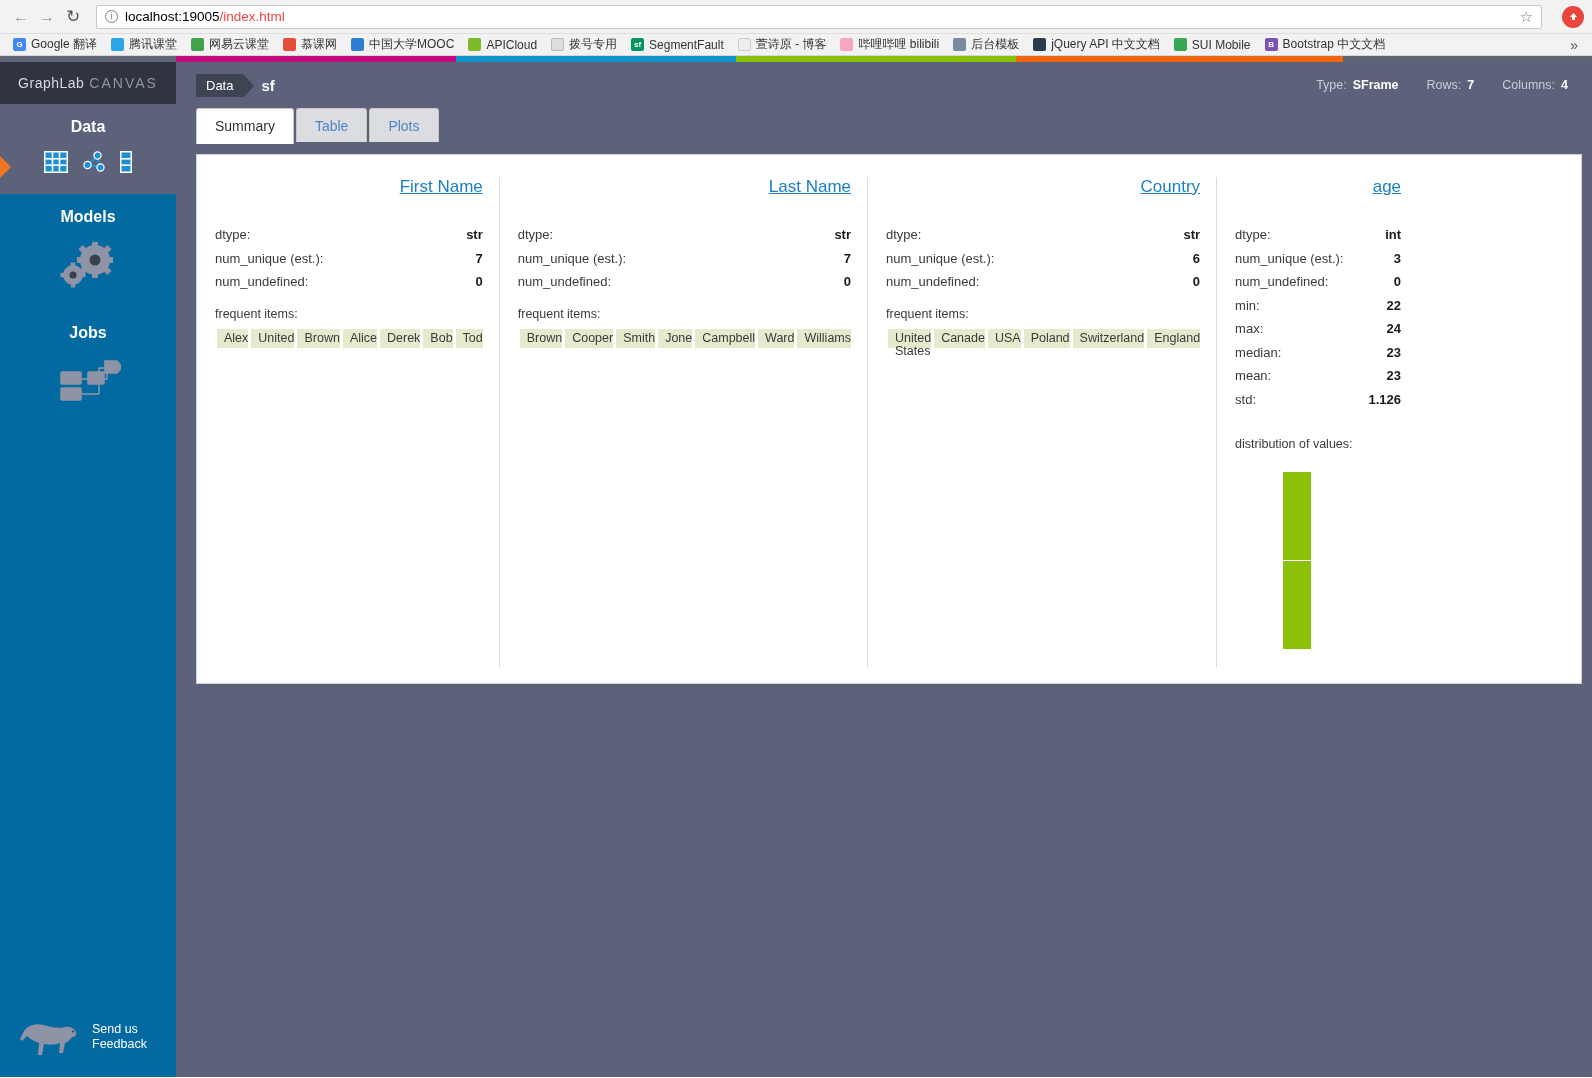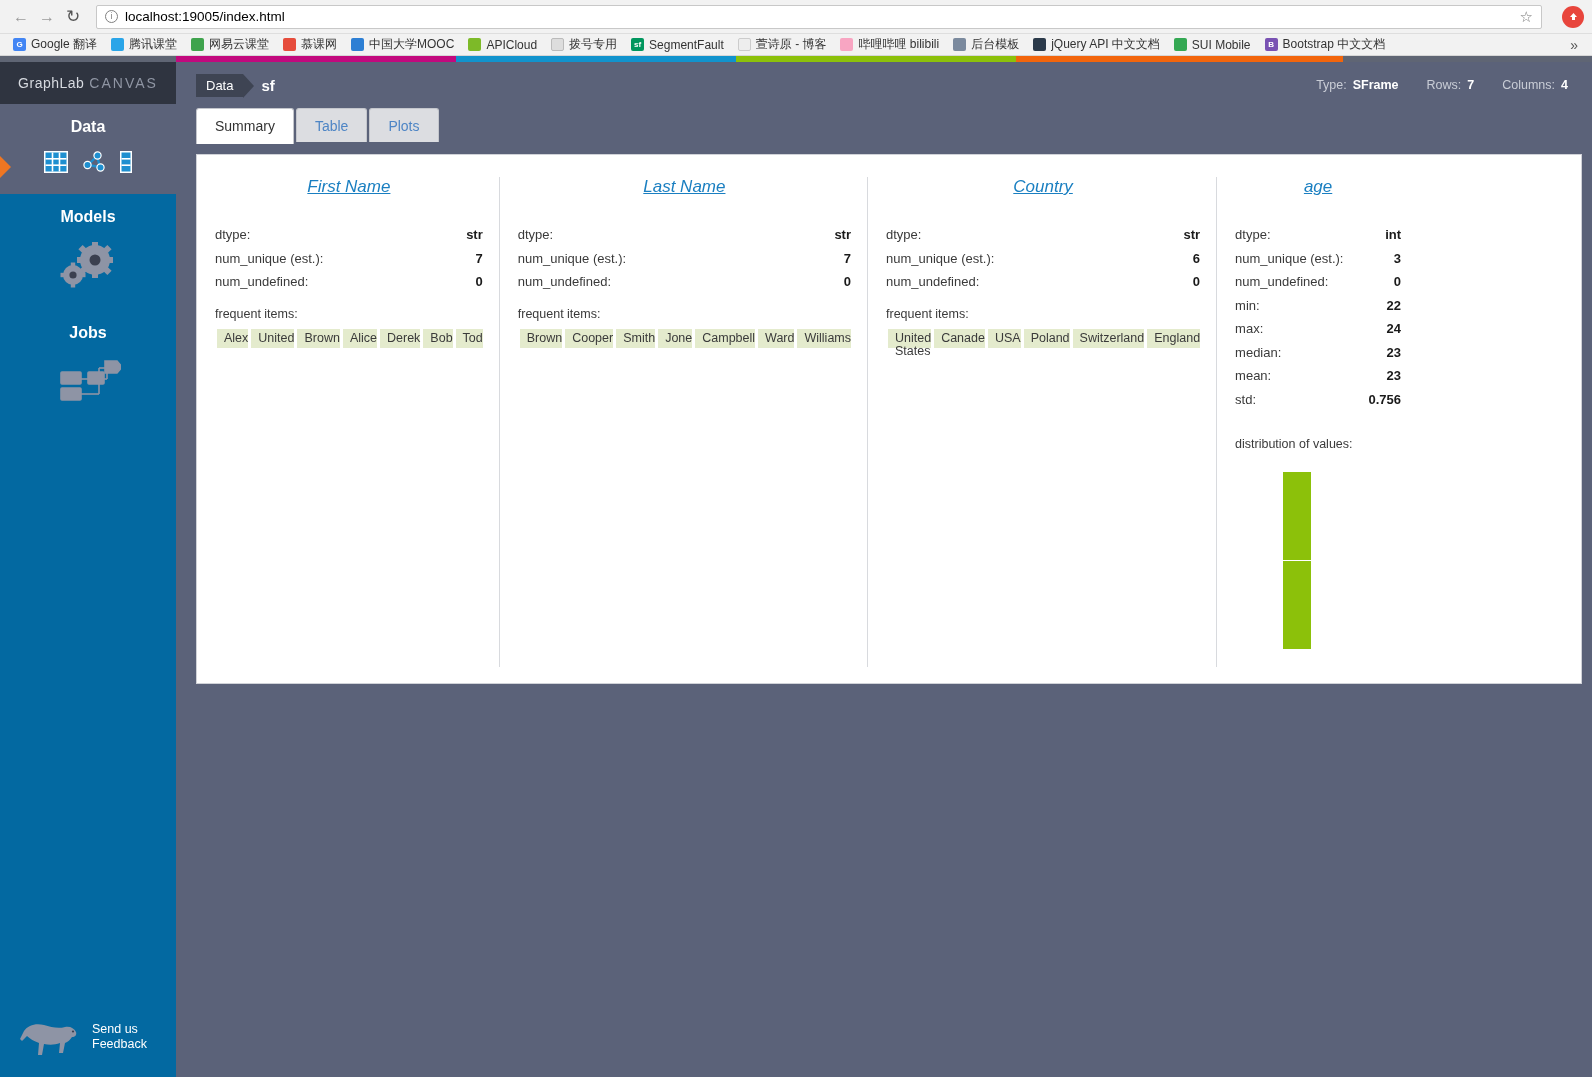--- a/index.html
+++ b/index.html
@@ -35,21 +35,21 @@
     font-size: 13.5px; color: #222;
   }
   .info-icon {
     width: 13px; height: 13px; border-radius: 50%;
     border: 1px solid #808080; color: #808080;
     font-size: 9px; line-height: 11px; text-align: center;
     margin-right: 7px; flex: 0 0 auto;
   }
   .url-text { white-space: nowrap; overflow: hidden; }
   .url-text .host { color: #000; }
-  .url-text .path { color: #000000; }
+  .url-text .path { color: #ef4444; }
   .star-icon { font-size: 15px; color: #7a7a7a; margin-left: auto; padding-left: 8px; }
   .profile-btn {
     width: 22px; height: 22px; border-radius: 50%;
     background: #e8453c; color: #fff;
     display: flex; align-items: center; justify-content: center;
     font-size: 11px; margin-left: 12px; flex: 0 0 auto;
   }
 
   .bookmarks-bar {
     height: 22px; width: 100%;
@@ -164,21 +164,21 @@
     overflow: hidden;
   }
   .columns { display: flex; height: 100%; padding: 22px 0 0 0; }
   .col {
     flex: 0 0 190px;
     padding: 0 16px 0 18px;
     border-right: 1px solid #d8dade;
     height: 490px;
   }
   .col.wide { flex: 0 0 200px; }
-  .col-title { text-align: center; margin-bottom: 30px; font-style: italic; }
+  .col-title { text-align: right; margin-bottom: 30px; }
   .col-title a {
     color: #1a7fc1; font-size: 17px; text-decoration: underline;
   }
   .stat {
     display: flex; justify-content: space-between;
     font-size: 13px; color: #3a3a3a;
     margin-bottom: 8.5px;
   }
   .stat .v { font-weight: bold; color: #1a1a1a; }
   .freq-label { font-size: 12.5px; color: #3a3a3a; margin: 18px 0 8px 0; }
@@ -525,21 +525,21 @@
           <div class="stat">
               <span>median:</span>
               <span class="v">23</span>
             </div>
           <div class="stat">
               <span>mean:</span>
               <span class="v">23</span>
             </div>
           <div class="stat">
               <span>std:</span>
-              <span class="v">0.756</span>
+              <span class="v">1.126</span>
             </div>
           <div class="dist-label">distribution of values:</div>
           <div class="dist-chart">
             <div class="dist-bar">
               <div class="dist-seg" style="height:88px;margin-bottom:1px"></div>
               <div class="dist-seg" style="height:88px"></div>
             </div>
           </div>
         </div>
 

